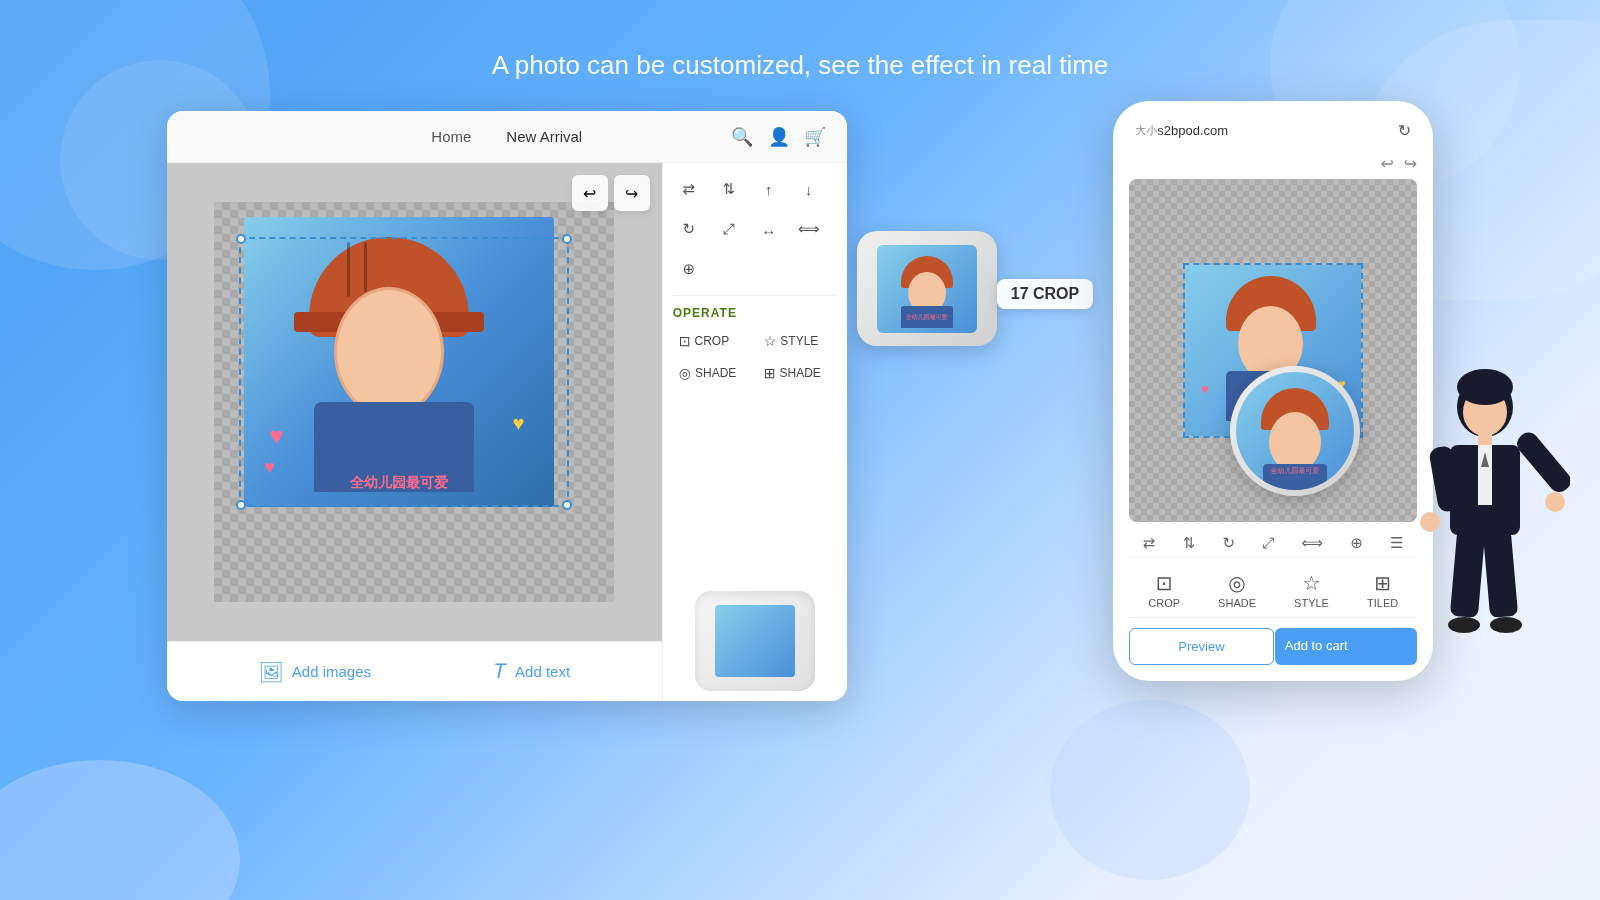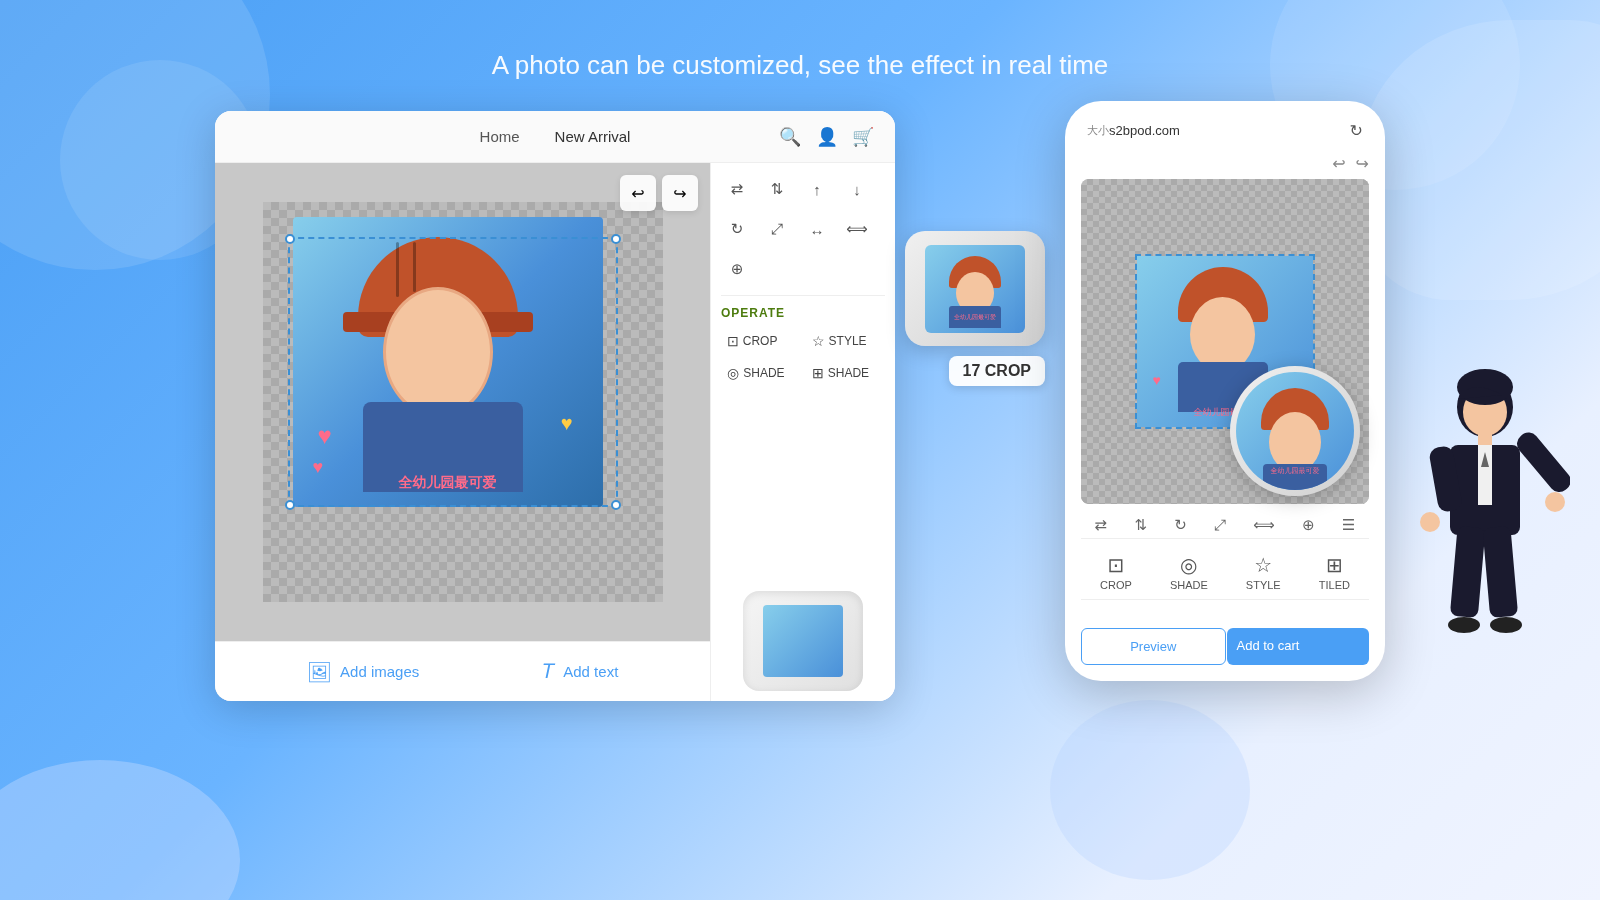--- a/index.html
+++ b/index.html
@@ -505,21 +505,21 @@
       align-items: center;
       gap: 2px;
       cursor: pointer;
     }
     .phone-op-icon { font-size: 20px; color: #555; }
     .phone-op-label { font-size: 11px; color: #555; }
     
     .phone-bottom-btns {
       display: flex;
       gap: 1px;
-      margin-top: 22px;
+      margin-top: 4px;
     }
     .phone-preview-btn {
       flex: 1;
       padding: 10px;
       border: 1px solid #4a9ff5;
       border-radius: 6px;
       text-align: center;
       color: #4a9ff5;
       font-size: 13px;
       cursor: pointer;
@@ -657,21 +657,21 @@
 
         <div class="preview-thumb">
           <div class="pillow-shape" style="width:120px;height:100px;background:linear-gradient(135deg,#f5f5f5,#e0e0e0);border-radius:16px;margin:20px auto 0;display:flex;align-items:center;justify-content:center;box-shadow:inset 0 2px 8px rgba(0,0,0,0.1);">
             <div style="width:80px;height:72px;background:linear-gradient(135deg,#87ceeb,#4a90d9);border-radius:4px;"></div>
           </div>
         </div>
       </div>
     </div>
   </div>
 
-  <div style="position:relative; display:flex; flex-direction:column; align-items:flex-end; margin-top: 120px; margin-left: -10px;">
+  <div style="position:relative; display:flex; flex-direction:row; align-items:center; margin-top: 120px; margin-left: -10px;">
     <div style="width:140px;height:115px;background:linear-gradient(135deg,#f0f0f0,#d0d0d0);border-radius:20px;display:flex;align-items:center;justify-content:center;box-shadow:0 6px 20px rgba(0,0,0,0.18);">
       <div style="width:100px;height:88px;background:linear-gradient(135deg,#87ceeb,#4a90d9);border-radius:6px;display:flex;align-items:center;justify-content:center;">
         <div style="width:80px;height:70px;position:relative;">
           <div style="width:52px;height:32px;background:#c0522a;border-radius:28px 28px 3px 3px;position:absolute;left:14px;top:2px;"></div>
           <div style="width:38px;height:42px;background:#f4c5a0;border-radius:50%;position:absolute;left:21px;top:18px;"></div>
           <div style="width:52px;height:22px;background:#3a5fa0;position:absolute;left:14px;top:52px;border-radius:3px 3px 0 0;"></div>
           <div style="position:absolute;bottom:2px;left:50%;transform:translateX(-50%);font-size:6px;color:#ff6b8a;white-space:nowrap;">全幼儿园最可爱</div>
         </div>
       </div>
     </div>

